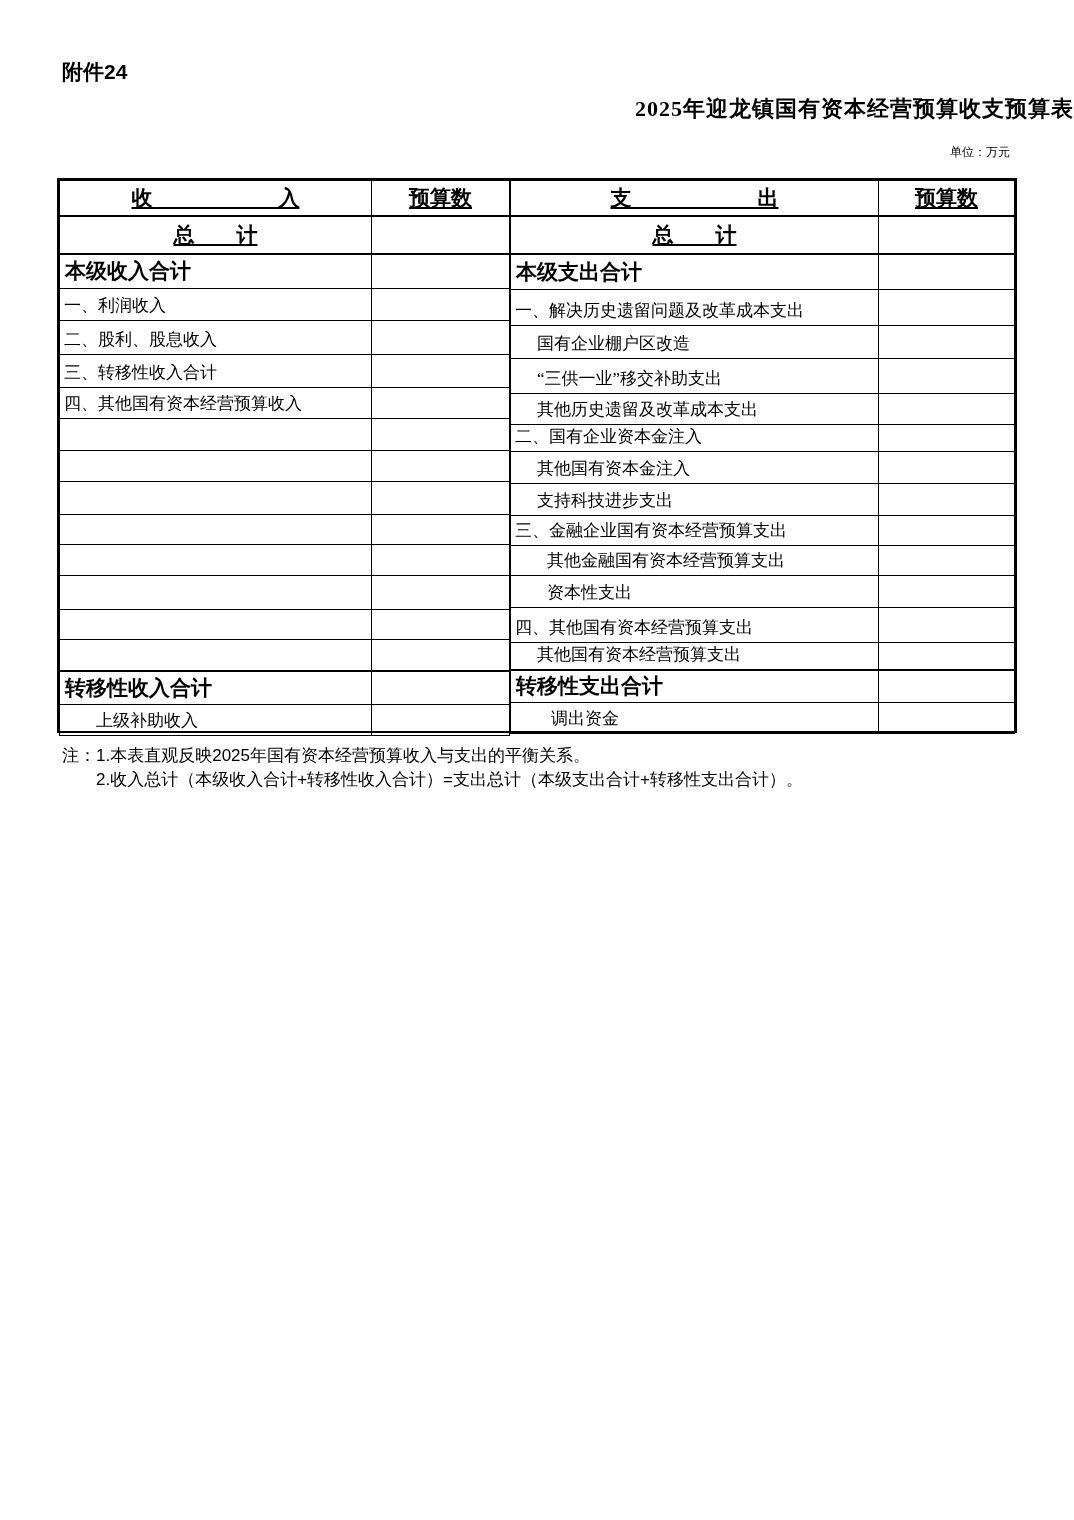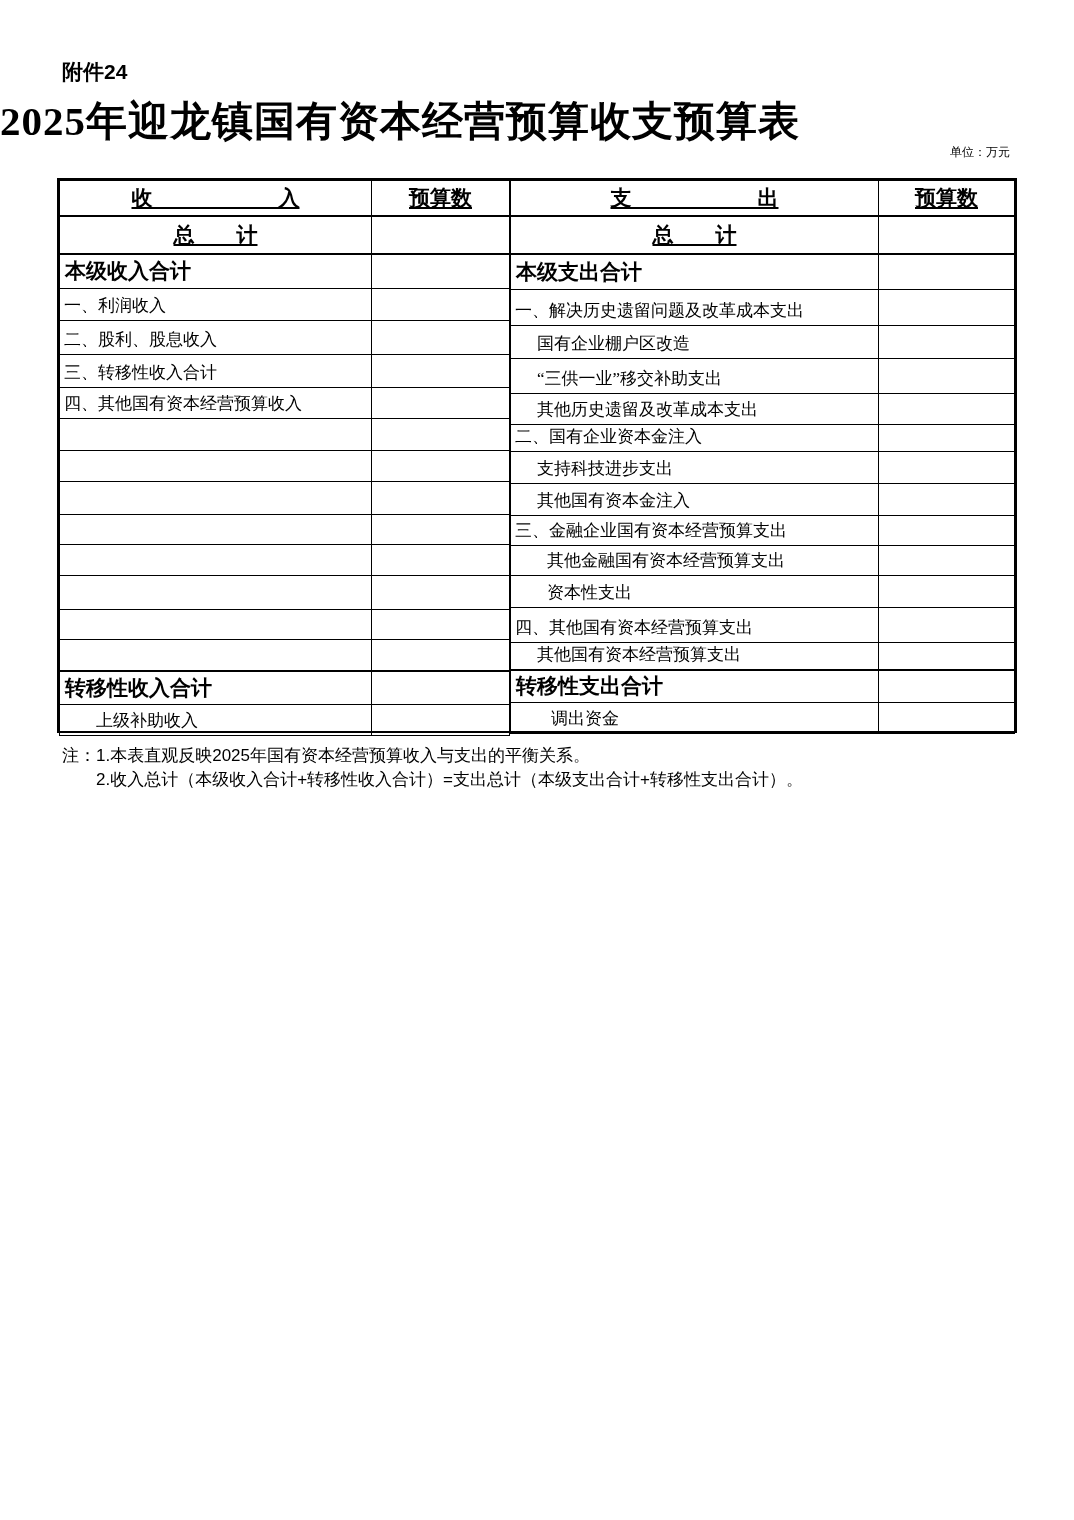--- a/index.html
+++ b/index.html
@@ -9,23 +9,23 @@
     background:#ffffff;color:#000;
     font-family:"Liberation Sans",sans-serif;
     overflow:hidden;
   }
   .attachment{
     position:absolute;left:62px;top:58px;
     font-size:21px;font-weight:bold;
   }
   .title{
     position:absolute;left:0;top:94px;width:1074px;
-    margin:0;text-align:left;
+    margin:0;text-align:right;
     font-family:"Liberation Serif",serif;
-    font-size:41px;font-weight:bold;letter-spacing:1px;
+    font-size:22px;font-weight:bold;letter-spacing:1px;
   }
   .unit{
     position:absolute;left:57px;top:144px;width:953px;
     text-align:right;font-size:12px;
   }
   .tablewrap{
     position:absolute;left:57px;top:178px;
     width:960px;height:555px;
     border:2px solid #000;box-sizing:border-box;
     display:flex;
@@ -209,25 +209,25 @@
       </tr>
       <tr class="item">
         <td class="ind1">其他历史遗留及改革成本支出</td>
         <td></td>
       </tr>
       <tr class="item">
         <td>二、国有企业资本金注入</td>
         <td></td>
       </tr>
       <tr class="item">
+        <td class="ind1">其他国有资本金注入</td>
+        <td></td>
+      </tr>
+      <tr class="item">
         <td class="ind1">支持科技进步支出</td>
-        <td></td>
-      </tr>
-      <tr class="item">
-        <td class="ind1">其他国有资本金注入</td>
         <td></td>
       </tr>
       <tr class="item">
         <td>三、金融企业国有资本经营预算支出</td>
         <td></td>
       </tr>
       <tr class="item">
         <td class="ind2">其他金融国有资本经营预算支出</td>
         <td></td>
       </tr>

